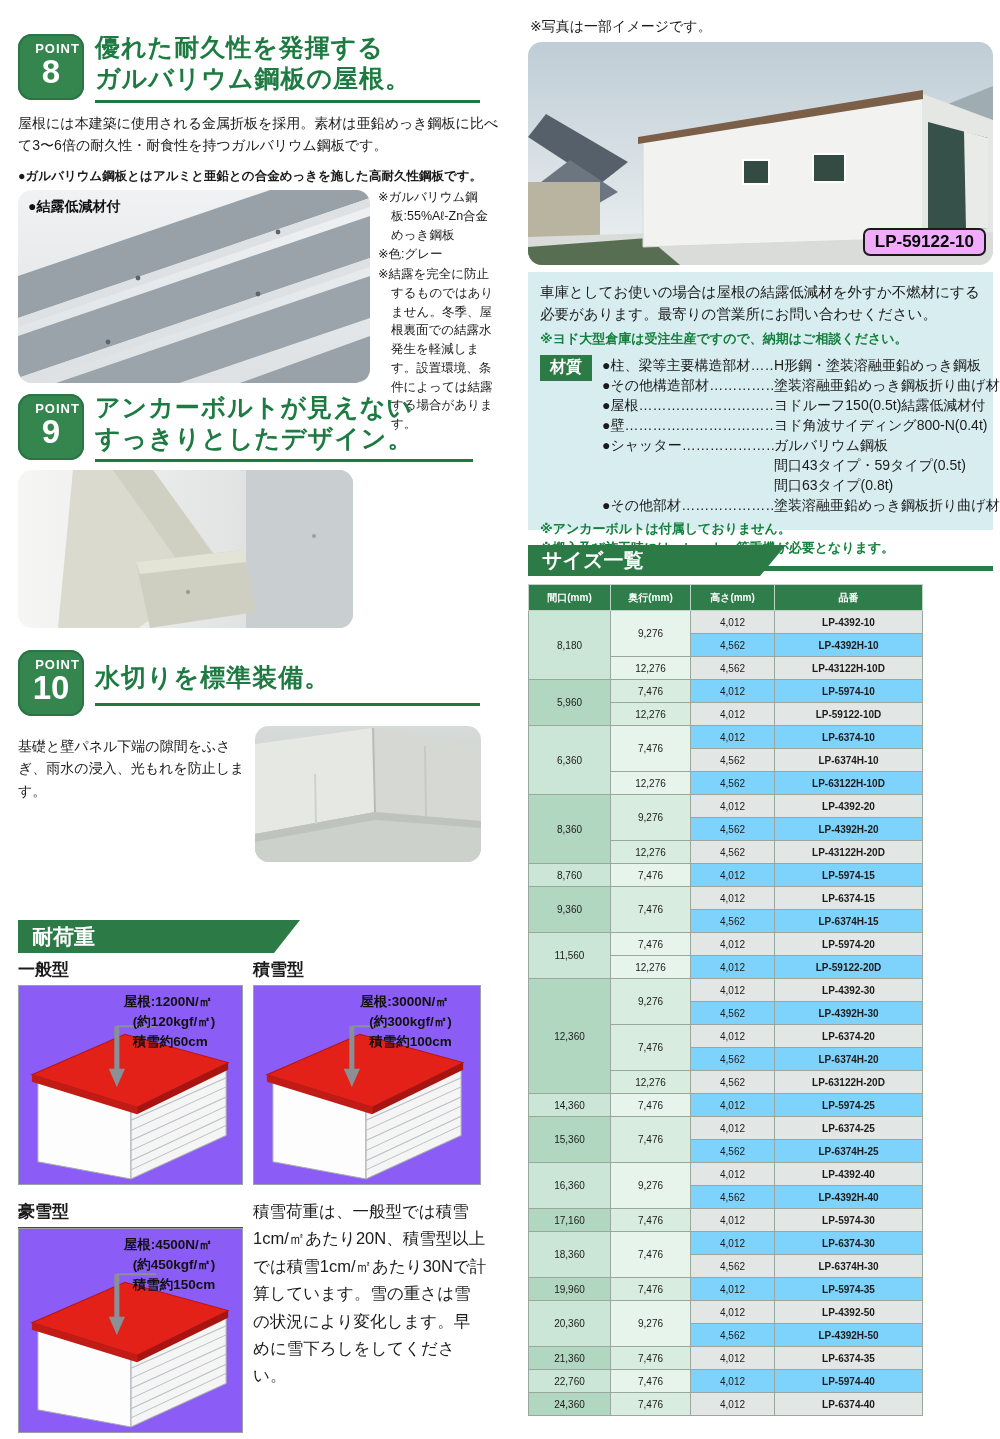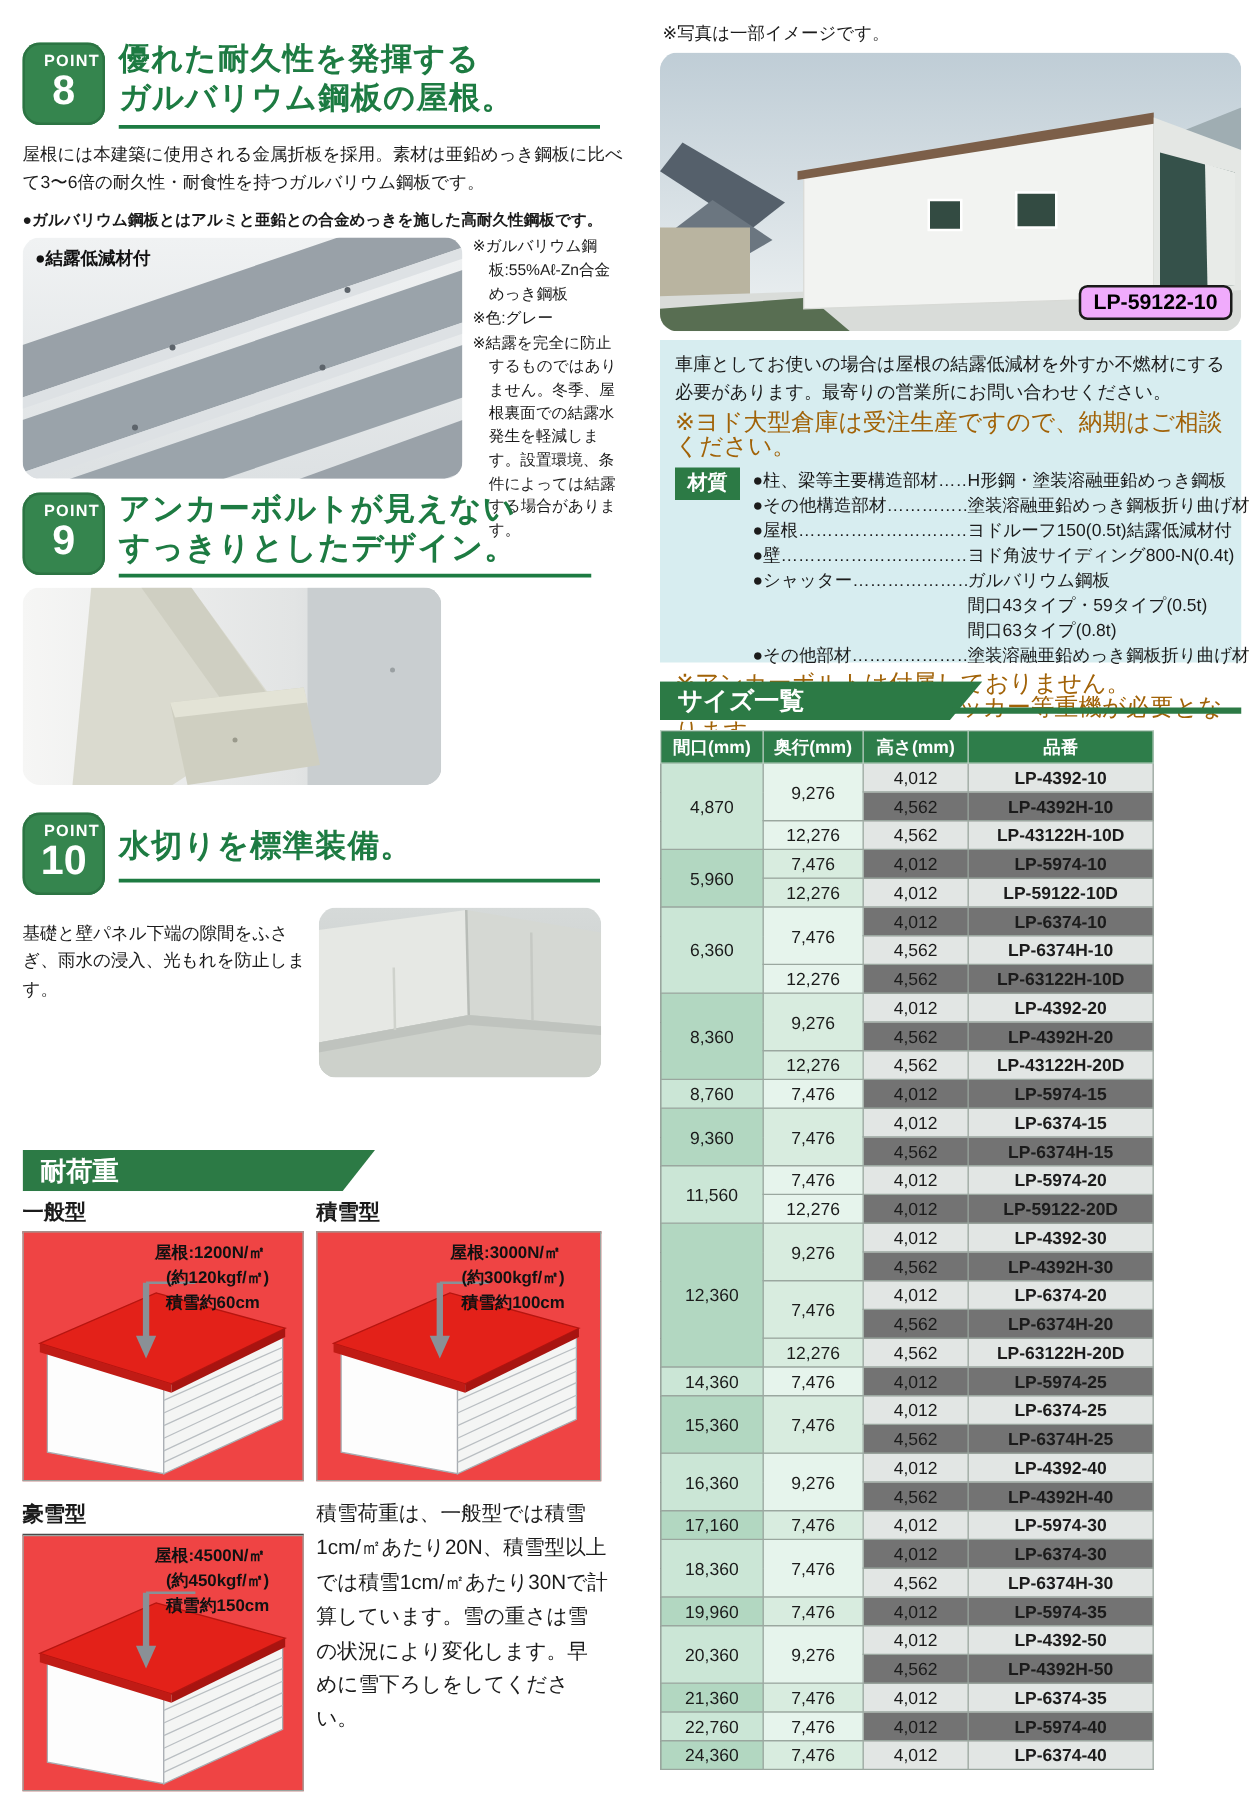--- a/index.html
+++ b/index.html
@@ -25,46 +25,46 @@
   .sidenotes div{padding-left:13px;text-indent:-13px;margin-bottom:1px;}
 
   
   .banner{position:absolute;background:#2c7a45;color:#fff;font-weight:bold;
           display:flex;align-items:center;padding-left:14px;box-sizing:border-box;
           clip-path:polygon(0 0,100% 0,calc(100% - 26px) 100%,0 100%);}
   .banner-rule{position:absolute;background:#2c7a45;}
 
   
   .type-head{position:absolute;font-size:17px;font-weight:bold;border-bottom:2px solid #4a4a4a;padding-bottom:4px;box-sizing:border-box;}
-  .type-box{position:absolute;border:1px solid #9aa39e;background:#ef4444;box-sizing:border-box;}
+  .type-box{position:absolute;border:1px solid #9aa39e;background:#8b5cf6;box-sizing:border-box;}
   .type-box svg{position:absolute;left:2px;bottom:2px;}
   .roof-label{position:absolute;left:47%;top:6px;font-size:13.5px;font-weight:bold;line-height:20px;color:#111;}
   .roof-label .ind{padding-left:9px;}
   .snow-note{position:absolute;font-size:16.5px;line-height:1.66;}
 
   
   .photo-note{position:absolute;font-size:14px;}
   .lp-badge{position:absolute;right:7px;bottom:9px;background:#f0abfc;border:2px solid #1a1a1a;border-radius:7px;
             padding:2px 10px;font-size:17px;font-weight:bold;color:#000;}
   .info-panel{position:absolute;background:#d7edf0;box-sizing:border-box;padding:9px 12px 8px 12px;}
   .garage{font-size:14.5px;line-height:1.55;}
-  .rednote{color:#a16207;font-weight:normal;font-size:19px;line-height:19px;}
+  .rednote{color:#15803d;font-weight:bold;font-size:13px;line-height:19px;}
   .material{display:flex;margin-top:7px;}
   .mat-label{width:52px;height:26px;background:#2c7a45;color:#fff;font-size:16px;font-weight:bold;
              display:flex;align-items:center;justify-content:center;flex:none;}
   .mat-list{margin-left:10px;flex:1;font-size:14px;line-height:20px;}
   .mat-row{display:flex;}
   .mat-left{width:172px;flex:none;display:flex;overflow:hidden;white-space:nowrap;}
   .mat-dots{flex:1;overflow:hidden;white-space:nowrap;}
   .mat-val{white-space:nowrap;}
   .mat-notes{margin-top:4px;}
 
   
   table.size{position:absolute;border-collapse:collapse;table-layout:fixed;
-             font-size:14px;background:#737373;border:1px solid #667069;}
+             font-size:10px;background:#7dd3fc;border:1px solid #667069;}
   table.size th{background:#2e7d4a;color:#fff;font-weight:bold;height:25px;
                 border:1px solid #bfd4c6;padding:0;}
   table.size td{height:22px;padding:0;text-align:center;border:1px solid #9aa79f;}
   td.wc0{background:#cbe6d6;} td.wc1{background:#b2d7c1;}
   td.dc0{background:#e6f4ec;} td.dc1{background:#d8ecdf;}
   tr.odd td.hc, tr.odd td.pc{background:#e2e6e4;}
   td.pc{text-align:left;padding-left:12px;font-weight:bold;}
   tr.gs td{border-top:1px solid #707b74;}
 </style>
 </head>
@@ -358,21 +358,21 @@
     <thead>
         <tr>
           <th>間口(mm)</th>
           <th>奥行(mm)</th>
           <th>高さ(mm)</th>
           <th>品番</th>
         </tr>
       </thead>
     <tbody>
         <tr class="odd gs">
-          <td rowspan="3" class="wc0">4,870</td>
+          <td rowspan="3" class="wc0">8,180</td>
           <td rowspan="2" class="dc0">9,276</td>
           <td class="hc">4,012</td>
           <td class="pc">LP-4392-10</td>
         </tr>
         <tr>
           <td class="hc">4,562</td>
           <td class="pc">LP-4392H-10</td>
         </tr>
         <tr class="odd">
           <td rowspan="1" class="dc0">12,276</td>

